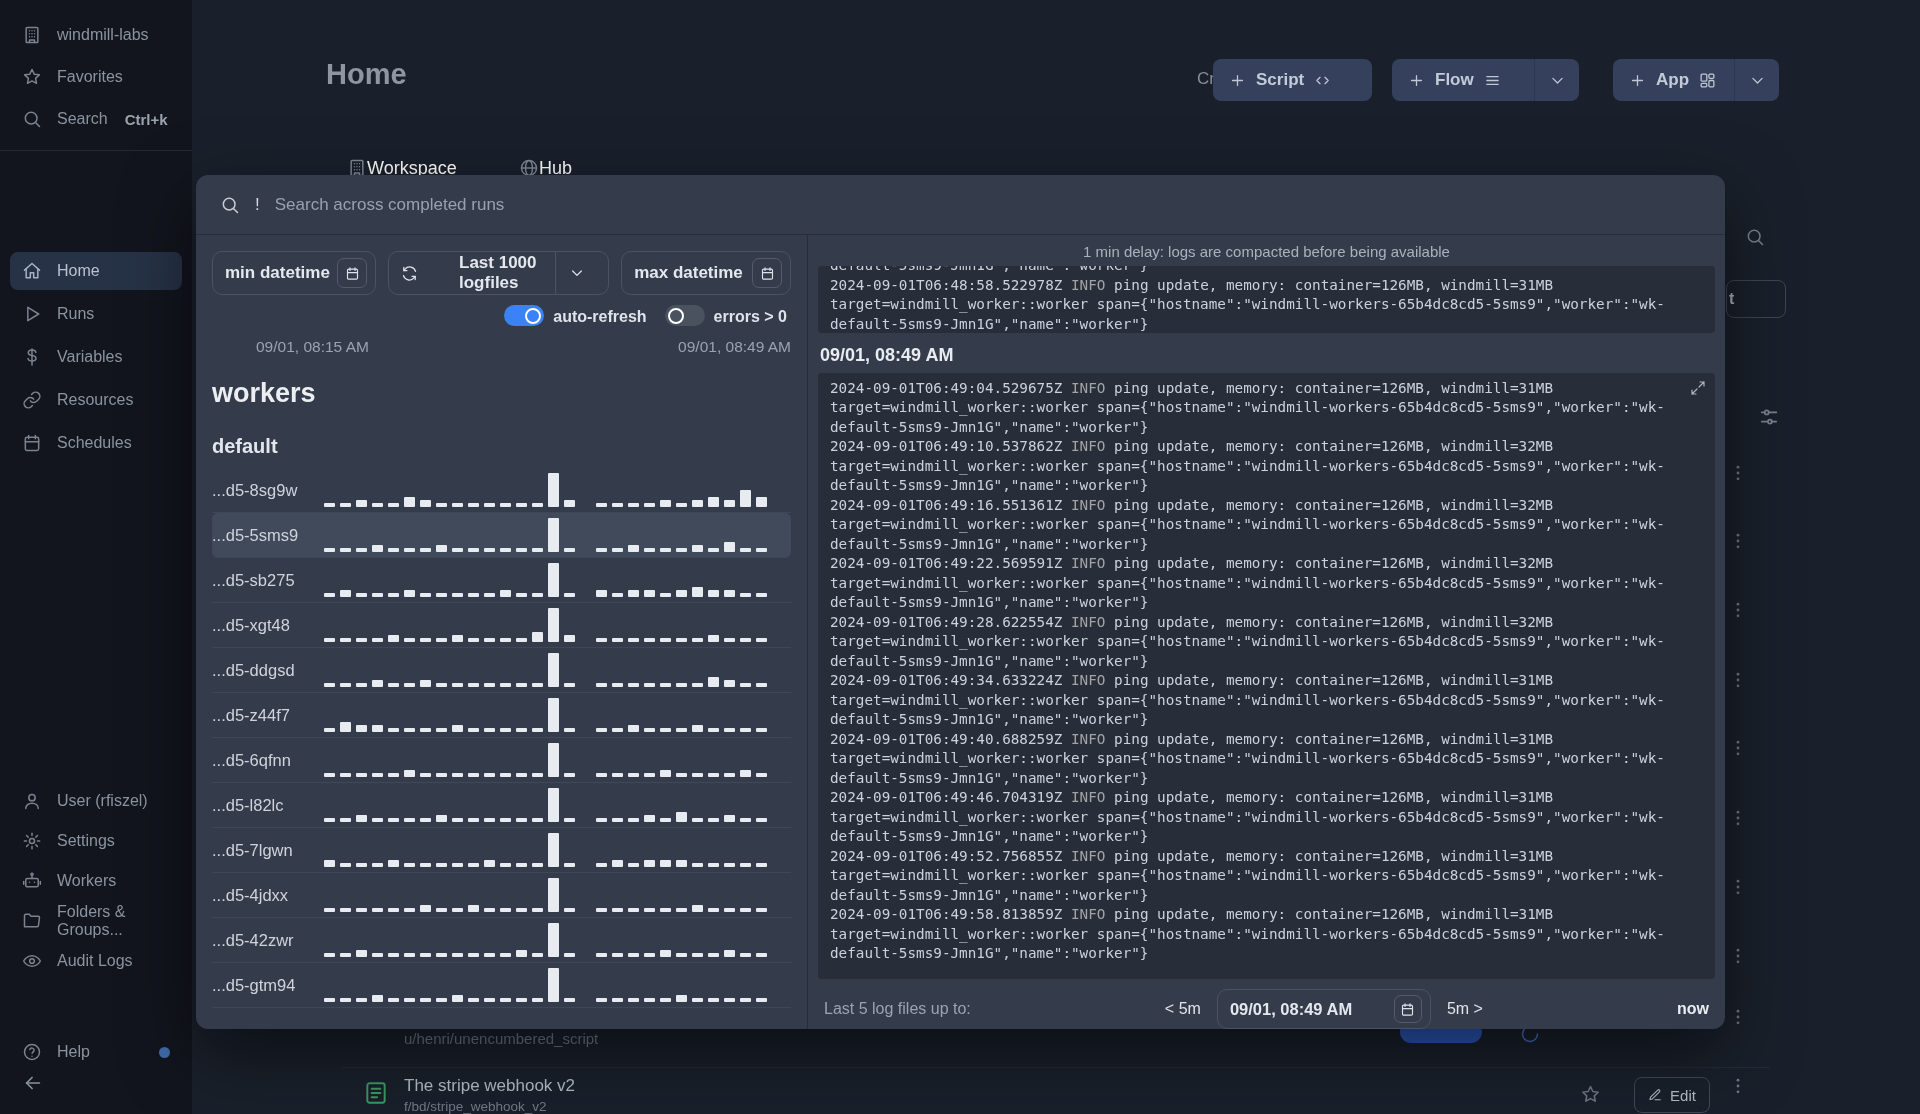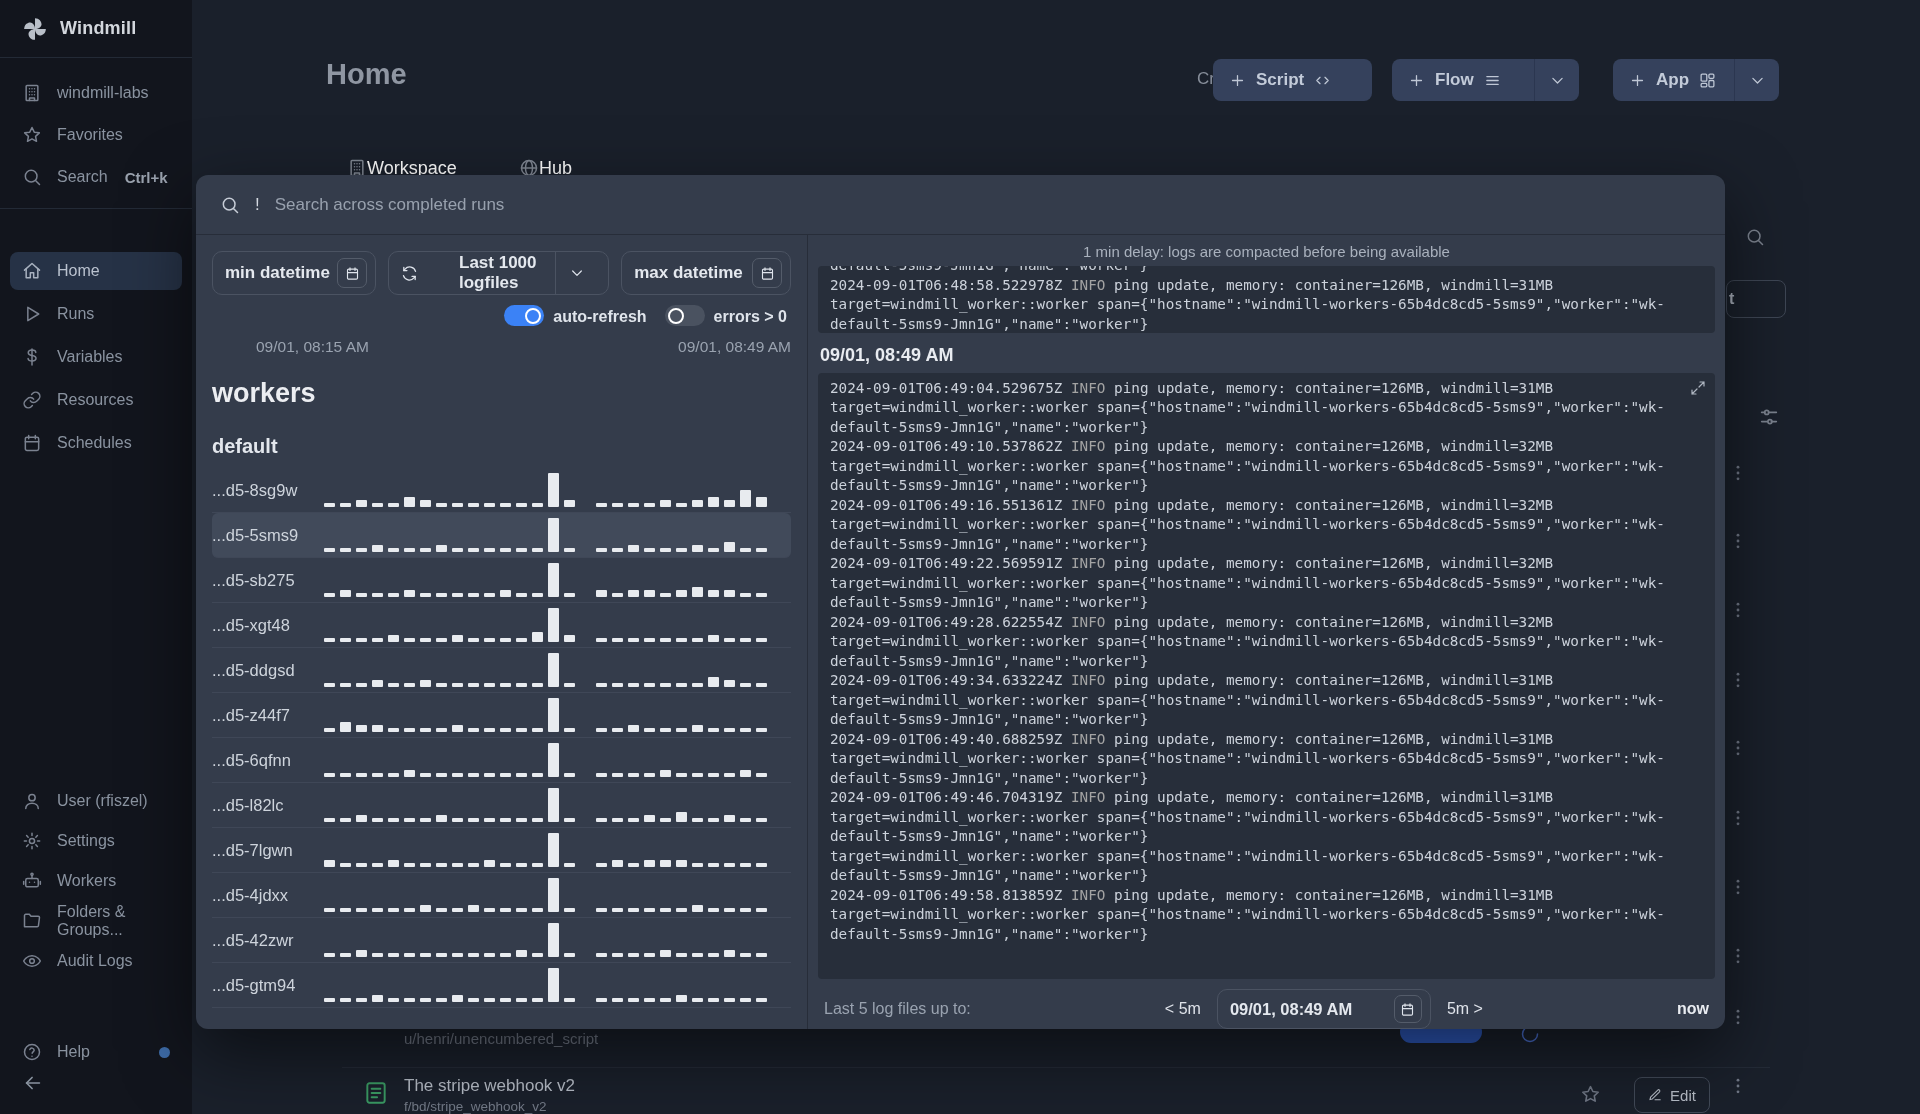--- a/index.html
+++ b/index.html
@@ -133,31 +133,20 @@
   .lf-chip { margin-left:16px; width:214px; height:40px; border:1px solid #4b5362; border-radius:10px;
     display:flex; align-items:center; justify-content:space-between; padding:0 8px 0 12px;
     color:#e4e8ee; font-size:16.5px; font-weight:600; cursor:pointer;}
   .lf-fwd { margin-left:16px; color:#dfe3ea; cursor:pointer; }
   .lf-now { margin-left:auto; font-weight:bold; color:#e9ecf1; cursor:pointer; }
 </style>
 </head>
 <body>
 
 <aside class="sidebar">
-  <div class="logo-row">
-    <span class="icon">
-        <svg viewBox="0 0 24 24" fill="#b9bfc8" stroke="none" stroke-width="1.8" stroke-linecap="round" stroke-linejoin="round">
-          <path d="M12 12L12 2c4 0 6 3 6 5.5S15 12 12 12z"></path>
-          <path d="M12 12L22 12c0 4-3 6-5.5 6S12 15 12 12z"></path>
-          <path d="M12 12L12 22c-4 0-6-3-6-5.5S9 12 12 12z"></path>
-          <path d="M12 12L2 12c0-4 3-6 5.5-6S12 9 12 12z"></path>
-        </svg>
-      </span>
-    <span class="logo-label">Windmill</span>
-  </div>
   <div class="side-section bordered" id="sb-top">
       <div class="side-item">
         <span class="icon">
           <svg viewBox="0 0 24 24" fill="none" stroke="currentColor" stroke-width="1.8" stroke-linecap="round" stroke-linejoin="round">
             <rect x="5" y="3" width="14" height="18" rx="1"></rect>
             <path d="M9 21v-3h6v3"></path>
             <path d="M9 7h.01M12 7h.01M15 7h.01M9 10.5h.01M12 10.5h.01M15 10.5h.01M9 14h.01M12 14h.01M15 14h.01"></path>
           </svg>
         </span>
         <span class="lbl">windmill-labs</span>
@@ -1011,20 +1000,21 @@
             <div class="log-line">default-5sms9-Jmn1G","name":"worker"}</div>
             <div class="log-line"><span>2024-09-01T06:49:34.633224Z </span><span class="lv-info">INFO</span><span> ping update, memory: container=126MB, windmill=31MB</span></div>
             <div class="log-line">target=windmill_worker::worker span={"hostname":"windmill-workers-65b4dc8cd5-5sms9","worker":"wk-</div>
             <div class="log-line">default-5sms9-Jmn1G","name":"worker"}</div>
             <div class="log-line"><span>2024-09-01T06:49:40.688259Z </span><span class="lv-info">INFO</span><span> ping update, memory: container=126MB, windmill=31MB</span></div>
             <div class="log-line">target=windmill_worker::worker span={"hostname":"windmill-workers-65b4dc8cd5-5sms9","worker":"wk-</div>
             <div class="log-line">default-5sms9-Jmn1G","name":"worker"}</div>
             <div class="log-line"><span>2024-09-01T06:49:46.704319Z </span><span class="lv-info">INFO</span><span> ping update, memory: container=126MB, windmill=31MB</span></div>
             <div class="log-line">target=windmill_worker::worker span={"hostname":"windmill-workers-65b4dc8cd5-5sms9","worker":"wk-</div>
             <div class="log-line">default-5sms9-Jmn1G","name":"worker"}</div>
+            <div class="log-line"><span>2024-09-01T06:49:52.756855Z </span><span class="lv-info">INFO</span><span> ping update, memory: container=126MB, windmill=31MB</span></div>
             <div class="log-line">target=windmill_worker::worker span={"hostname":"windmill-workers-65b4dc8cd5-5sms9","worker":"wk-</div>
             <div class="log-line">default-5sms9-Jmn1G","name":"worker"}</div>
             <div class="log-line"><span>2024-09-01T06:49:58.813859Z </span><span class="lv-info">INFO</span><span> ping update, memory: container=126MB, windmill=31MB</span></div>
             <div class="log-line">target=windmill_worker::worker span={"hostname":"windmill-workers-65b4dc8cd5-5sms9","worker":"wk-</div>
             <div class="log-line">default-5sms9-Jmn1G","name":"worker"}</div>
           </div>
       </div>
       <div class="log-footer">
         <span>Last 5 log files up to:</span>
         <span class="lf-back">&lt; 5m</span>

